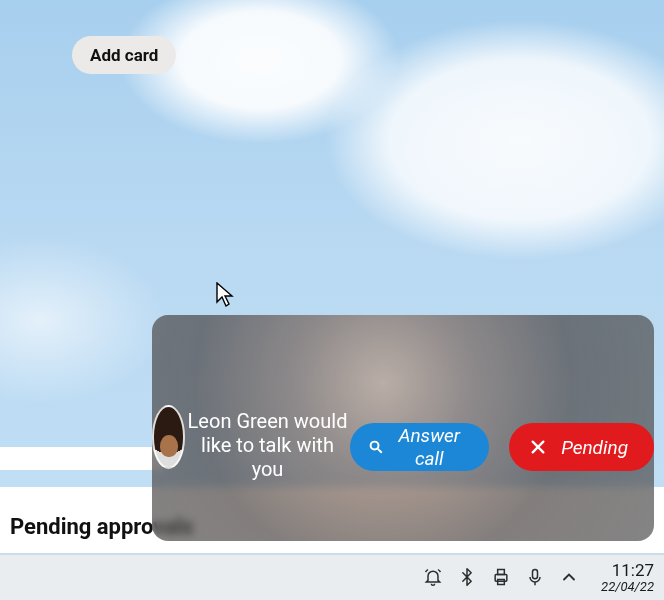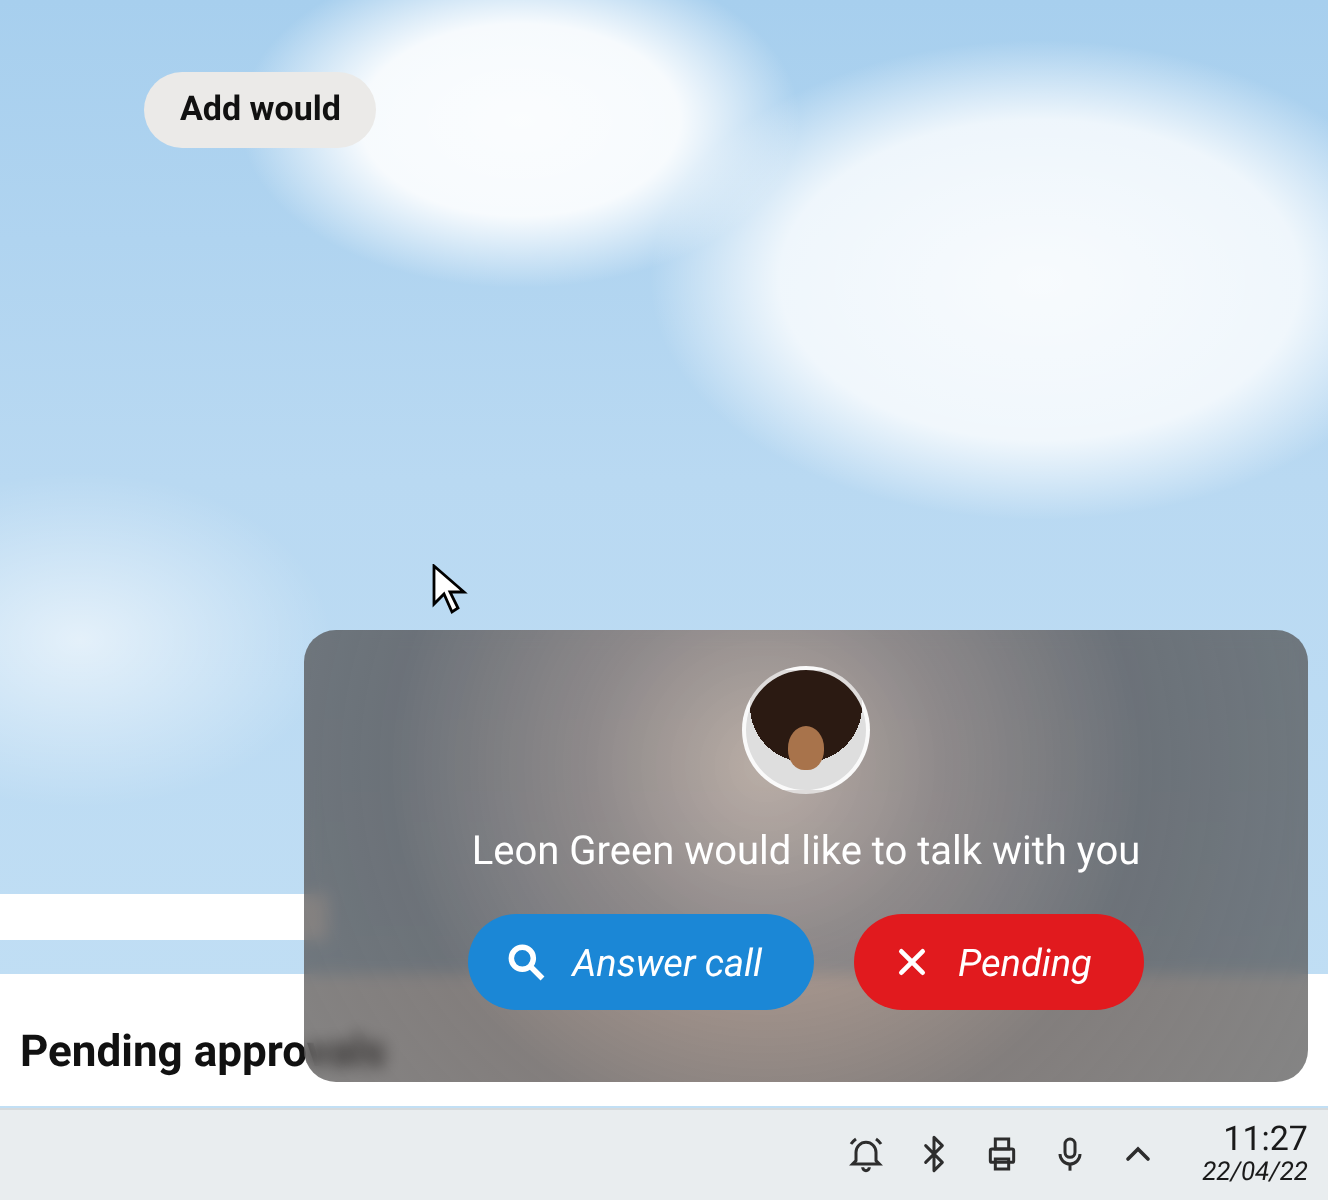--- a/index.html
+++ b/index.html
@@ -38,21 +38,21 @@
 
   
   .toast {
     position:absolute; left:152px; top:315px;
     width:502px; height:226px;
     border-radius:16px;
     overflow:hidden;
     background:
       radial-gradient(circle at 46% 30%, rgba(183,128,90,0.5) 0%, rgba(104,70,52,0.55) 28%, rgba(64,57,55,0.65) 60%, rgba(80,80,80,0.7) 100%);
     backdrop-filter: blur(4px);
-    display:flex; flex-direction:column; align-items:center;
+    display:flex; flex-direction:row; align-items:center;
     padding-top:18px;
   }
   .avatar {
     width:64px; height:64px; border-radius:50%;
     background:
       radial-gradient(circle at 50% 30%, #2b1a12 0 28px, transparent 28px),
       radial-gradient(circle at 50% 58%, #c6936b 0 10px, transparent 10px),
       linear-gradient(#dedede,#dedede);
     border:2px solid rgba(255,255,255,0.85);
     position:relative;
@@ -90,21 +90,21 @@
 </style>
 </head>
 <body>
 
 <div class="desktop"></div>
 
 <div class="band-top"></div>
 <div class="band-main"></div>
 <div class="pending">Pending approvals</div>
 
-<button class="add-card">Add would</button>
+<button class="add-card">Add card</button>
 
 <svg class="cursor" width="20" height="26" viewBox="0 0 20 26">
   <path d="M1 1 L1 20 L6 15 L10 24 L13 22 L9 14 L16 14 Z" fill="#ffffff" stroke="#000" stroke-width="1.4"></path>
 </svg>
 
 <div class="toast">
   <div class="avatar"></div>
   <div class="toast-msg">Leon Green would like to talk with you</div>
   <div class="toast-actions">
     <button class="pill answer">

